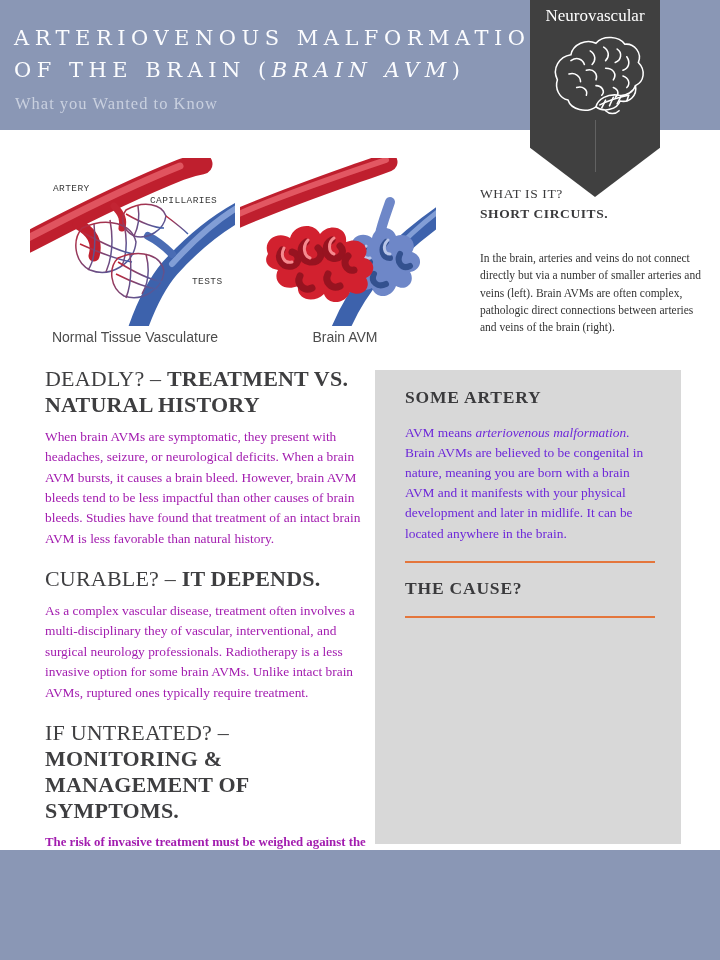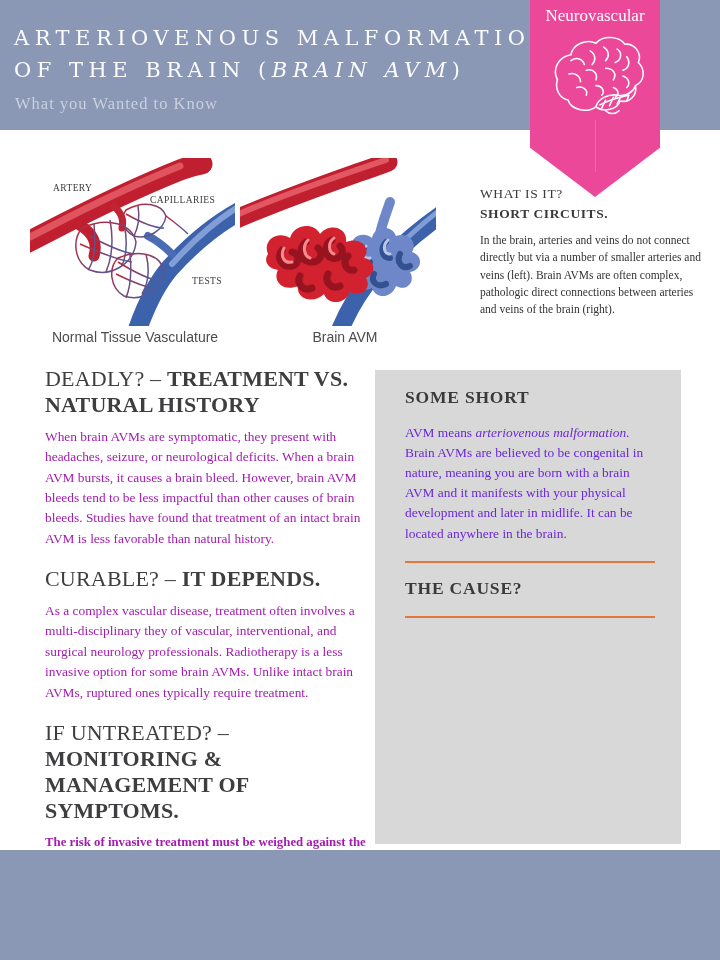--- a/index.html
+++ b/index.html
@@ -9,39 +9,39 @@
   
   .header-band{position:absolute;left:0;top:0;width:720px;height:130px;background:#8a97b5;}
   .title-line{position:absolute;left:14px;color:#fbfcfe;font-family:"DejaVu Serif",serif;
               font-size:21px;letter-spacing:5.5px;white-space:nowrap;}
   .title-line.l1{top:26px;}
   .title-line.l2{top:58px;}
   .title-line .it{font-style:italic;}
   .subtitle{position:absolute;left:15px;top:94px;color:#c9d0df;font-size:16.5px;letter-spacing:1px;}
 
   
-  .ribbon{position:absolute;left:530px;top:0;width:130px;height:197px;background:#ec4899;
+  .ribbon{position:absolute;left:530px;top:0;width:130px;height:197px;background:#404040;
           clip-path:polygon(0 0,100% 0,100% 75%,50% 100%,0 75%);z-index:3;}
   .ribbon:after{content:"";position:absolute;left:50%;top:120px;height:52px;width:1px;
                 background:rgba(255,255,255,0.18);}
   .ribbon-label{margin-top:6px;text-align:center;color:#ffffff;font-size:17px;}
   .brain-svg{position:absolute;left:12px;top:30px;}
 
   
   .fig{position:absolute;}
-  .fig-label{position:absolute;font-family:Liberation Serif, serif;font-size:9.5px;
+  .fig-label{position:absolute;font-family:Liberation Mono, monospace;font-size:9.5px;
              color:#3a3a3a;letter-spacing:0.4px;}
   .fig-caption{position:absolute;top:329px;font-family:"Liberation Sans",sans-serif;
                font-size:14px;color:#4c4c4c;text-align:center;}
 
   
   .whatisit{position:absolute;left:480px;top:184px;width:228px;}
   .wh-head{font-size:13.5px;color:#3a3a3c;letter-spacing:0.6px;line-height:1.45;}
   .wh-head .strong{font-weight:bold;}
-  .wh-body{margin-top:9px;font-size:11.5px;line-height:1.5;color:#333333;}
+  .wh-body{margin-top:27px;font-size:11.5px;line-height:1.5;color:#333333;}
 
   
   .leftcol{position:absolute;left:45px;top:366px;width:327px;}
   .sec-h{font-size:22px;line-height:1.18;color:#3e3e40;letter-spacing:0.2px;}
   .sec-h .strong{font-weight:bold;}
   .sec-h.narrow{max-width:302px;}
   .sec-body{margin:9px 0 17px 0;font-size:13.4px;line-height:1.52;color:#a21caf;}
   .sec-body.heavy{font-weight:bold;font-size:12.8px;line-height:1.55;}
 
   
@@ -184,21 +184,21 @@
     <div class="sec-body">When brain AVMs are symptomatic, they present with headaches, seizure, or neurological deficits. When a brain AVM bursts, it causes a brain bleed. However, brain AVM bleeds tend to be less impactful than other causes of brain bleeds. Studies have found that treatment of an intact brain AVM is less favorable than natural history.</div>
 
     <div class="sec-h"><span>CURABLE? – </span><span class="strong">IT DEPENDS.</span></div>
     <div class="sec-body">As a complex vascular disease, treatment often involves a multi-disciplinary they of vascular, interventional, and surgical neurology professionals. Radiotherapy is a less invasive option for some brain AVMs. Unlike intact brain AVMs, ruptured ones typically require treatment.</div>
 
     <div class="sec-h narrow"><span>IF UNTREATED? – </span><span class="strong">MONITORING &amp; MANAGEMENT OF SYMPTOMS.</span></div>
     <div class="sec-body heavy">The risk of invasive treatment must be weighed against the risk of future events with careful monitoring and medical management of symptoms.</div>
   </div>
 
   <div class="sidebar">
-    <div class="side-title">SOME SHORT</div>
+    <div class="side-title">SOME ARTERY</div>
     <div class="side-body"><span>AVM means </span><span class="it">arteriovenous malformation</span><span>. Brain AVMs are believed to be congenital in nature, meaning you are born with a brain AVM and it manifests with your physical development and later in midlife. It can be located anywhere in the brain.</span></div>
     <hr class="divider">
     <div class="side-title">THE CAUSE?</div>
     <hr class="divider">
   </div>
 
   <div class="footer-band">
     
     
     

